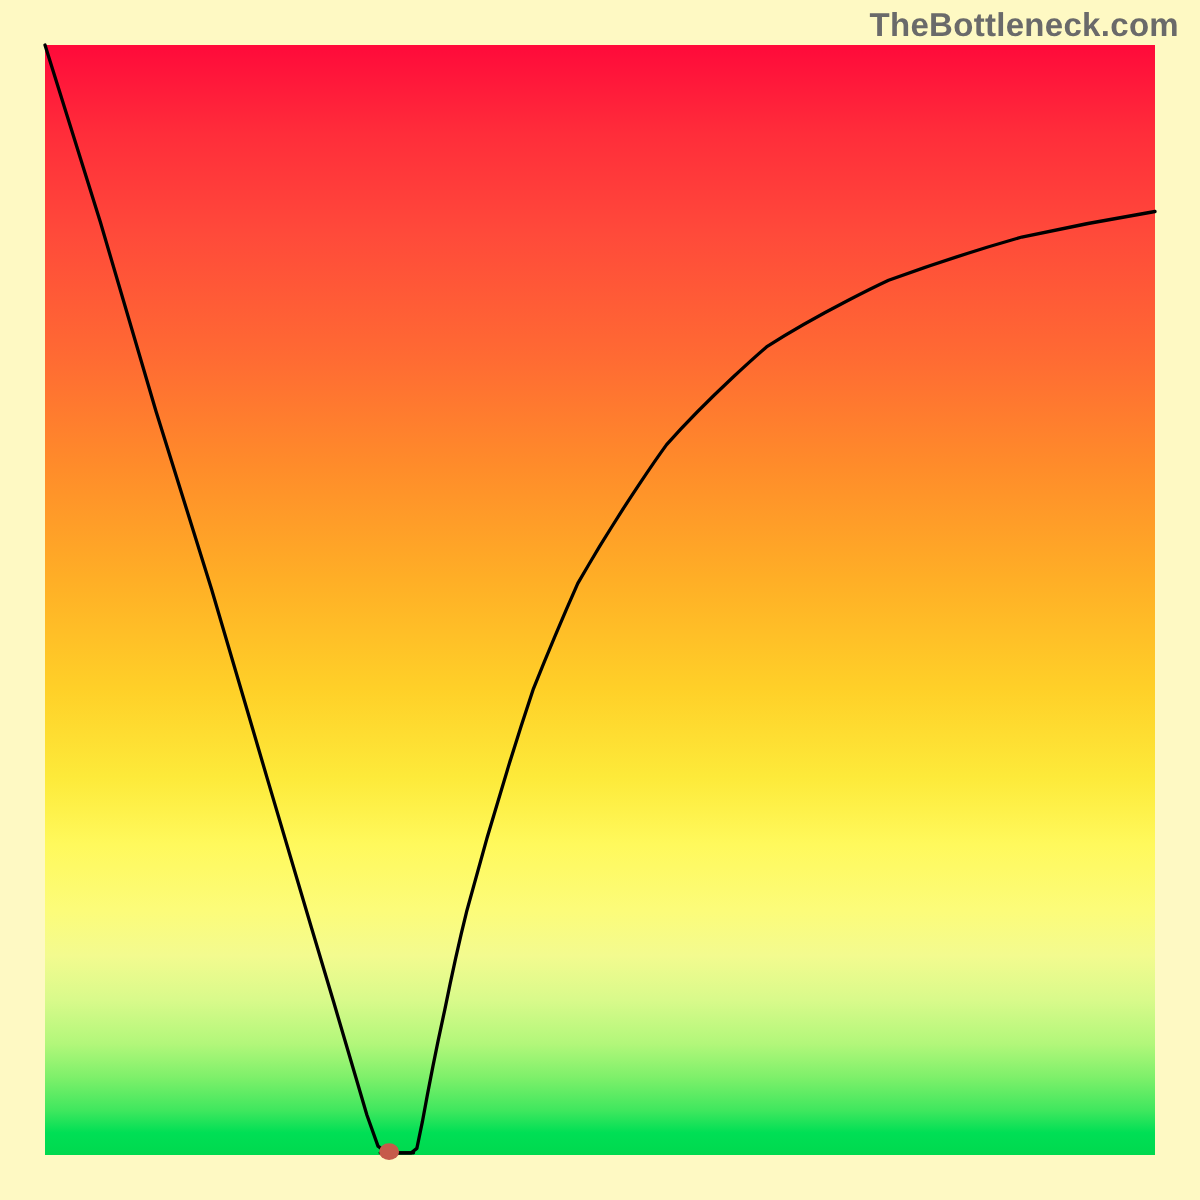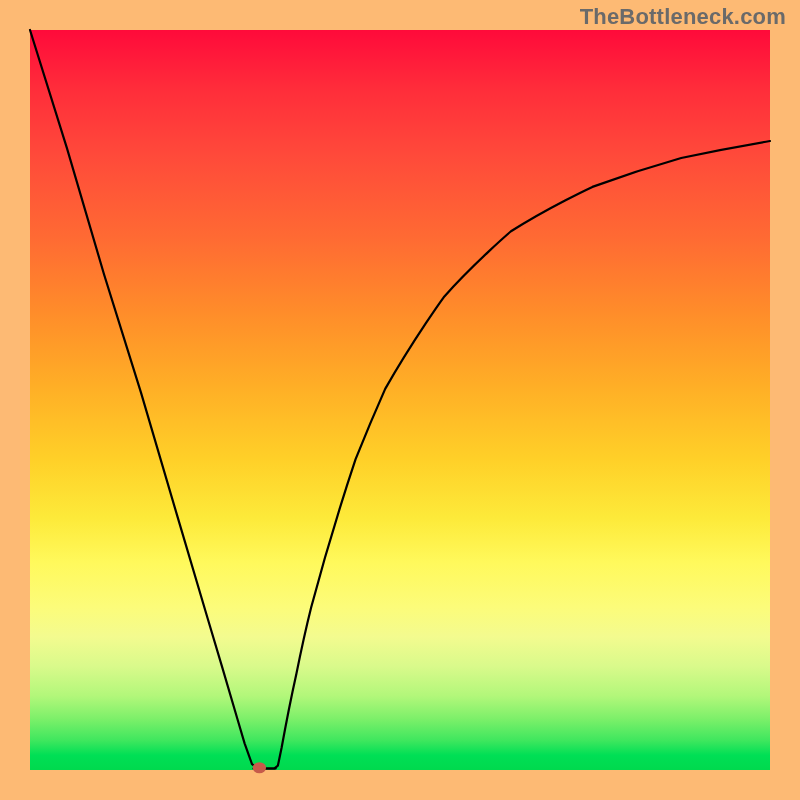--- a/index.html
+++ b/index.html
@@ -8,21 +8,21 @@
     width: 800px;
     height: 800px;
     background: #000;
     font-family: Arial, Helvetica, sans-serif;
     overflow: hidden;
   }
   .frame {
     position: relative;
     width: 800px;
     height: 800px;
-    background: #fdba74;
+    background: #fef9c3;
   }
   .watermark {
     position: absolute;
     top: 4px;
     right: 14px;
     color: #6a6a6a;
     font-size: 22px;
     font-weight: 600;
     letter-spacing: 0.2px;
     z-index: 10;

